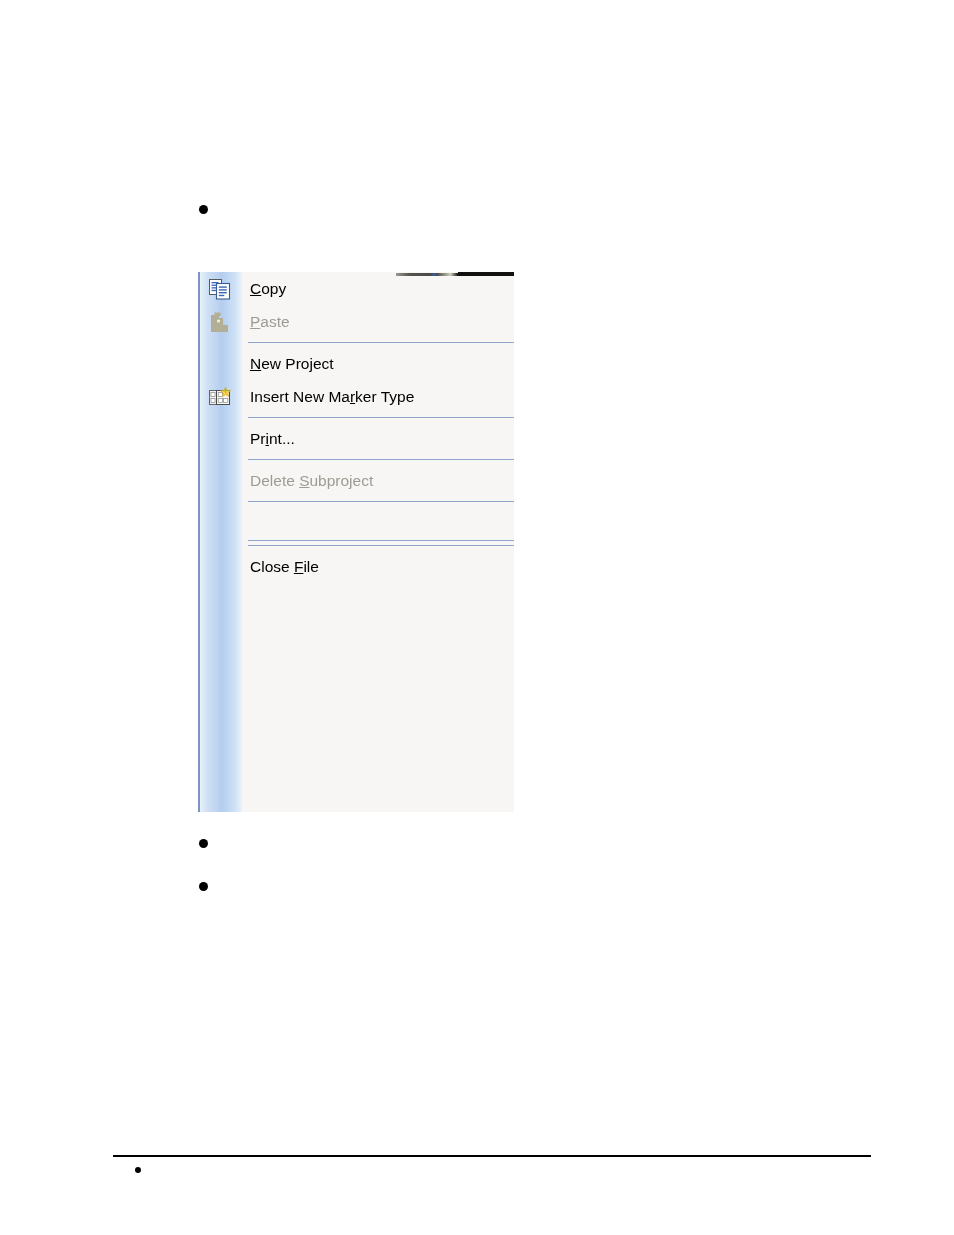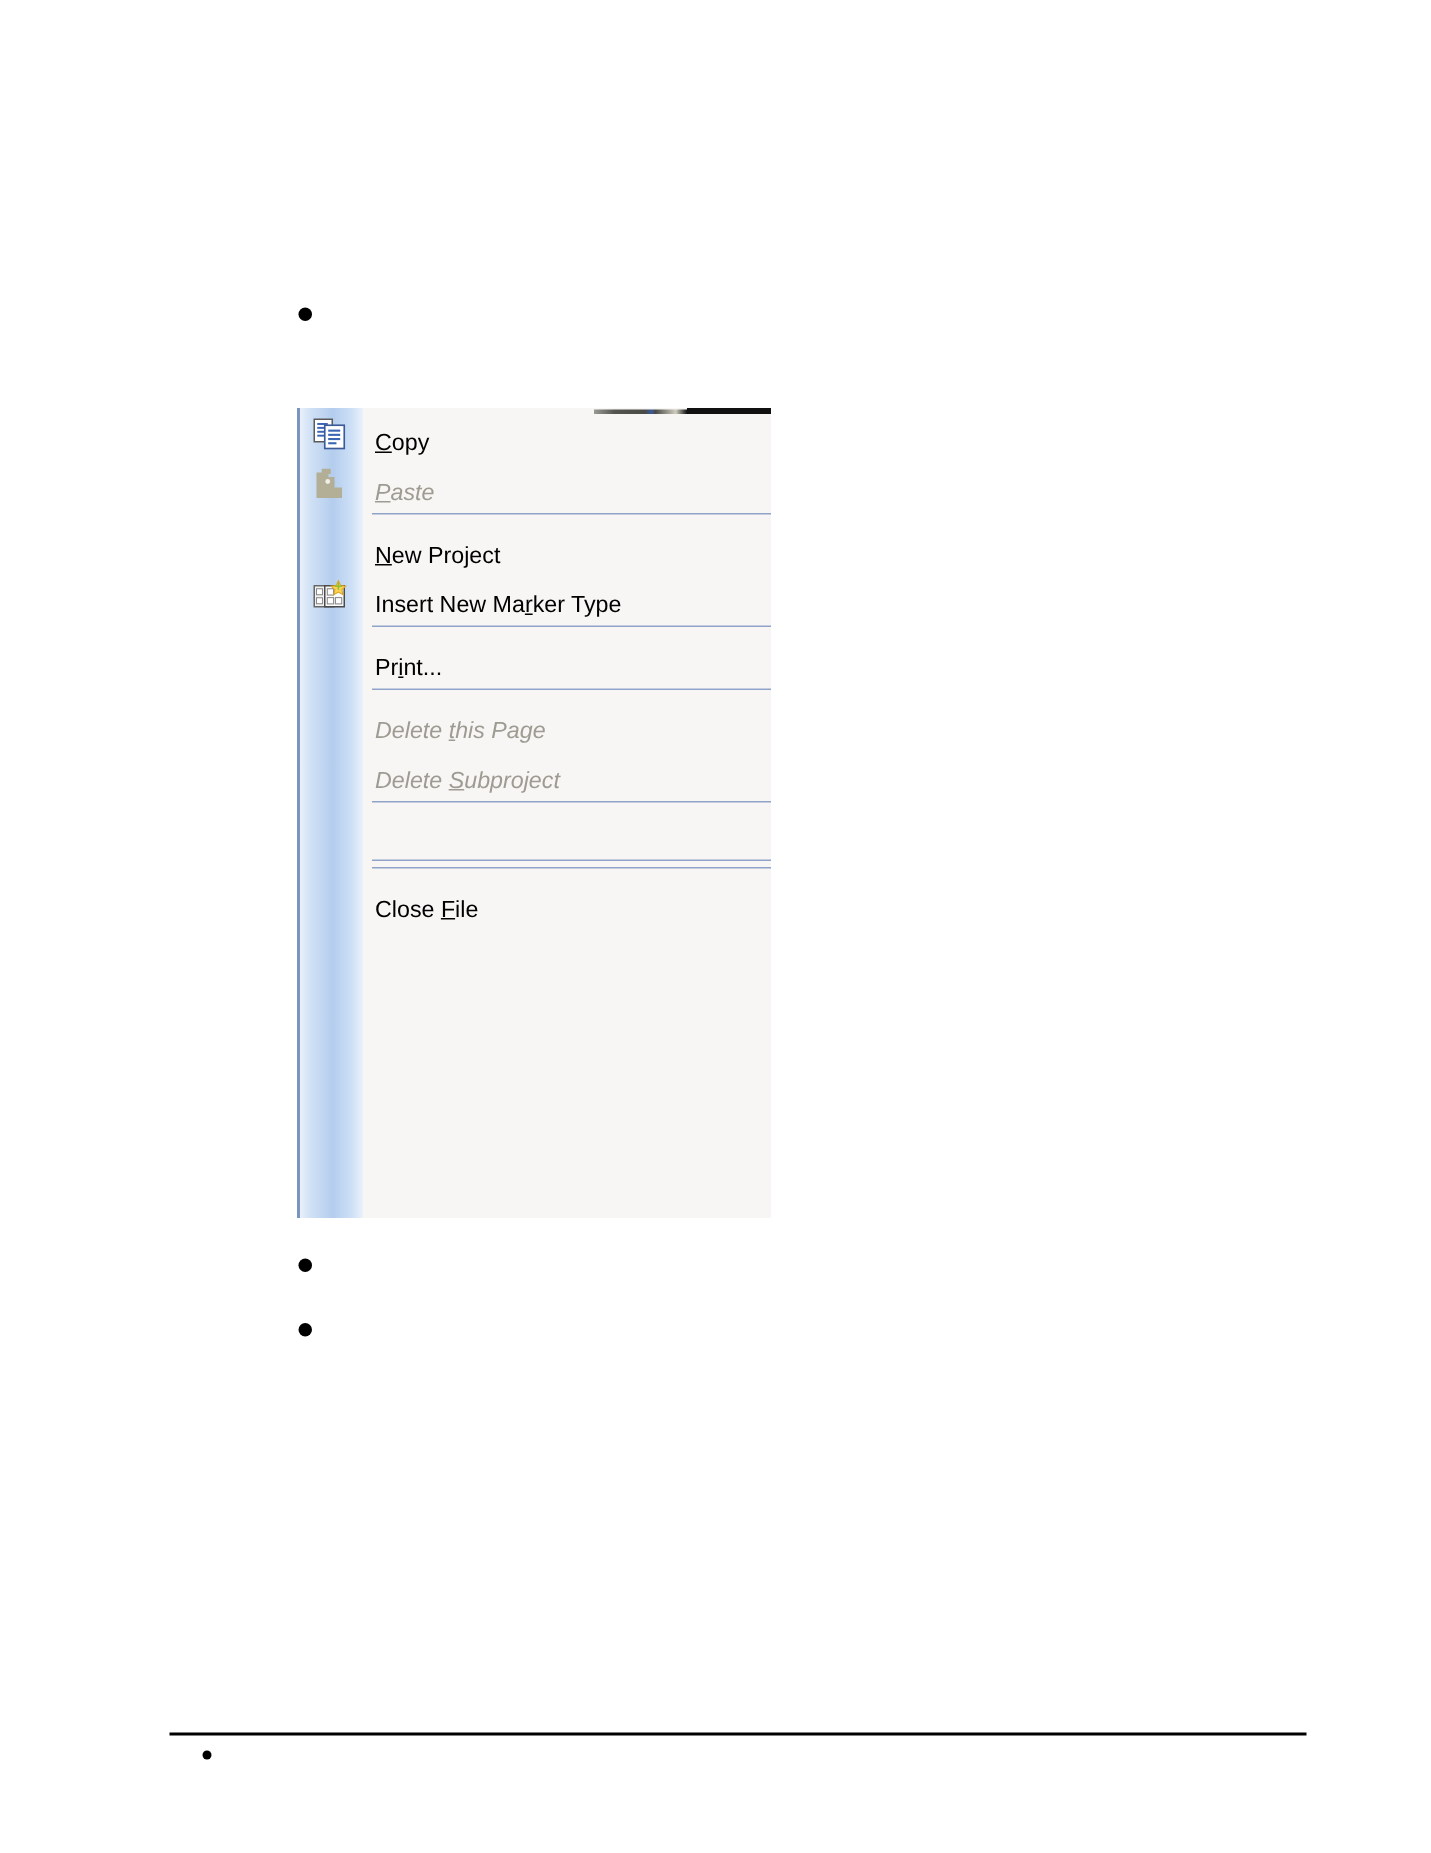--- a/index.html
+++ b/index.html
@@ -86,30 +86,29 @@
     position: absolute;
     left: 0;
     top: 0;
     width: 100%;
   }
 
   .menu-item {
     position: relative;
     height: 33px;
     display: flex;
-    align-items: flex-end;
+    align-items: center;
     padding-left: 52px;
     box-sizing: border-box;
     font-size: 15.5px;
     color: #000000;
     white-space: nowrap;
   }
   .menu-item.disabled {
     color: #9e9b93;
-    font-style: italic;
   }
   .menu-item.spacer {
     height: 30px;
   }
 
   .menu-label u {
     text-decoration: underline;
     text-underline-offset: 1px;
   }
 
@@ -199,23 +198,20 @@
       <path d="M15.2 5.8 h4.8 M17.6 3.6 v4.6" stroke="#8fbf3a" stroke-width="1.1"></path>
     </svg>
         <span class="menu-label">Insert New Ma<u>r</u>ker Type</span>
       </div>
       <div class="menu-sep"></div>
       <div class="menu-item">
         <span class="menu-label">Pr<u>i</u>nt...</span>
       </div>
       <div class="menu-sep"></div>
       <div class="menu-item disabled">
-        <span class="menu-label">Delete <u>t</u>his Page</span>
-      </div>
-      <div class="menu-item disabled">
         <span class="menu-label">Delete <u>S</u>ubproject</span>
       </div>
       <div class="menu-sep"></div>
       <div class="menu-item spacer"></div>
       <div class="menu-sep"></div>
       <div class="menu-sep"></div>
       <div class="menu-item">
         <span class="menu-label">Close <u>F</u>ile</span>
       </div>
     </div>

